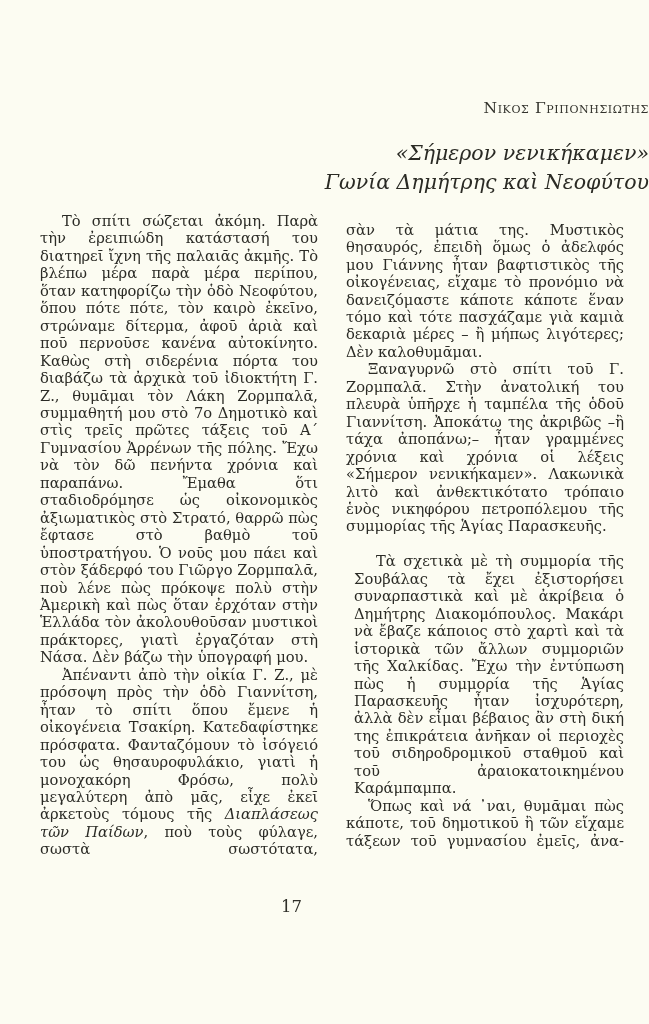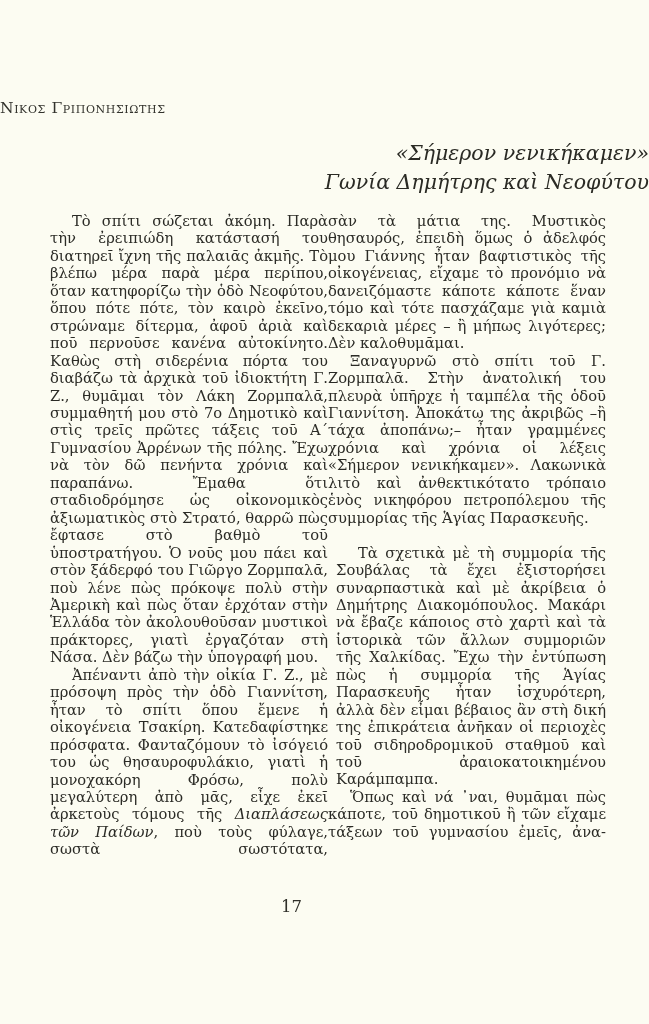--- a/index.html
+++ b/index.html
@@ -16,44 +16,45 @@
     color: #2b2b26;
     font-family: "DejaVu Serif", "Liberation Serif", serif;
     overflow: hidden;
     box-sizing: border-box;
   }
   .author {
     position: absolute;
     top: 99px;
     left: 0;
     width: 100%;
-    text-align: left;
+    text-align: right;
     font-variant: small-caps;
     font-size: 15.5px;
     letter-spacing: 0.6px;
     color: #32322c;
   }
   .title-block {
     position: absolute;
     top: 139px;
     left: 0;
     width: 100%;
     text-align: right;
     font-style: italic;
     font-size: 20.5px;
     line-height: 29px;
     color: #2a2a24;
   }
   .columns {
     position: absolute;
     top: 212px;
-    left: 50px;
+    left: 40px;
     width: 570px;
     display: flex;
-    gap: 0;
+    gap: 28px;
+    align-items: center;
   }
   .col {
     width: 278px;
     flex: 0 0 278px;
     text-align: justify;
     font-size: 14.7px;
     line-height: 17.45px;
     color: #2b2b26;
   }
   .col p {

